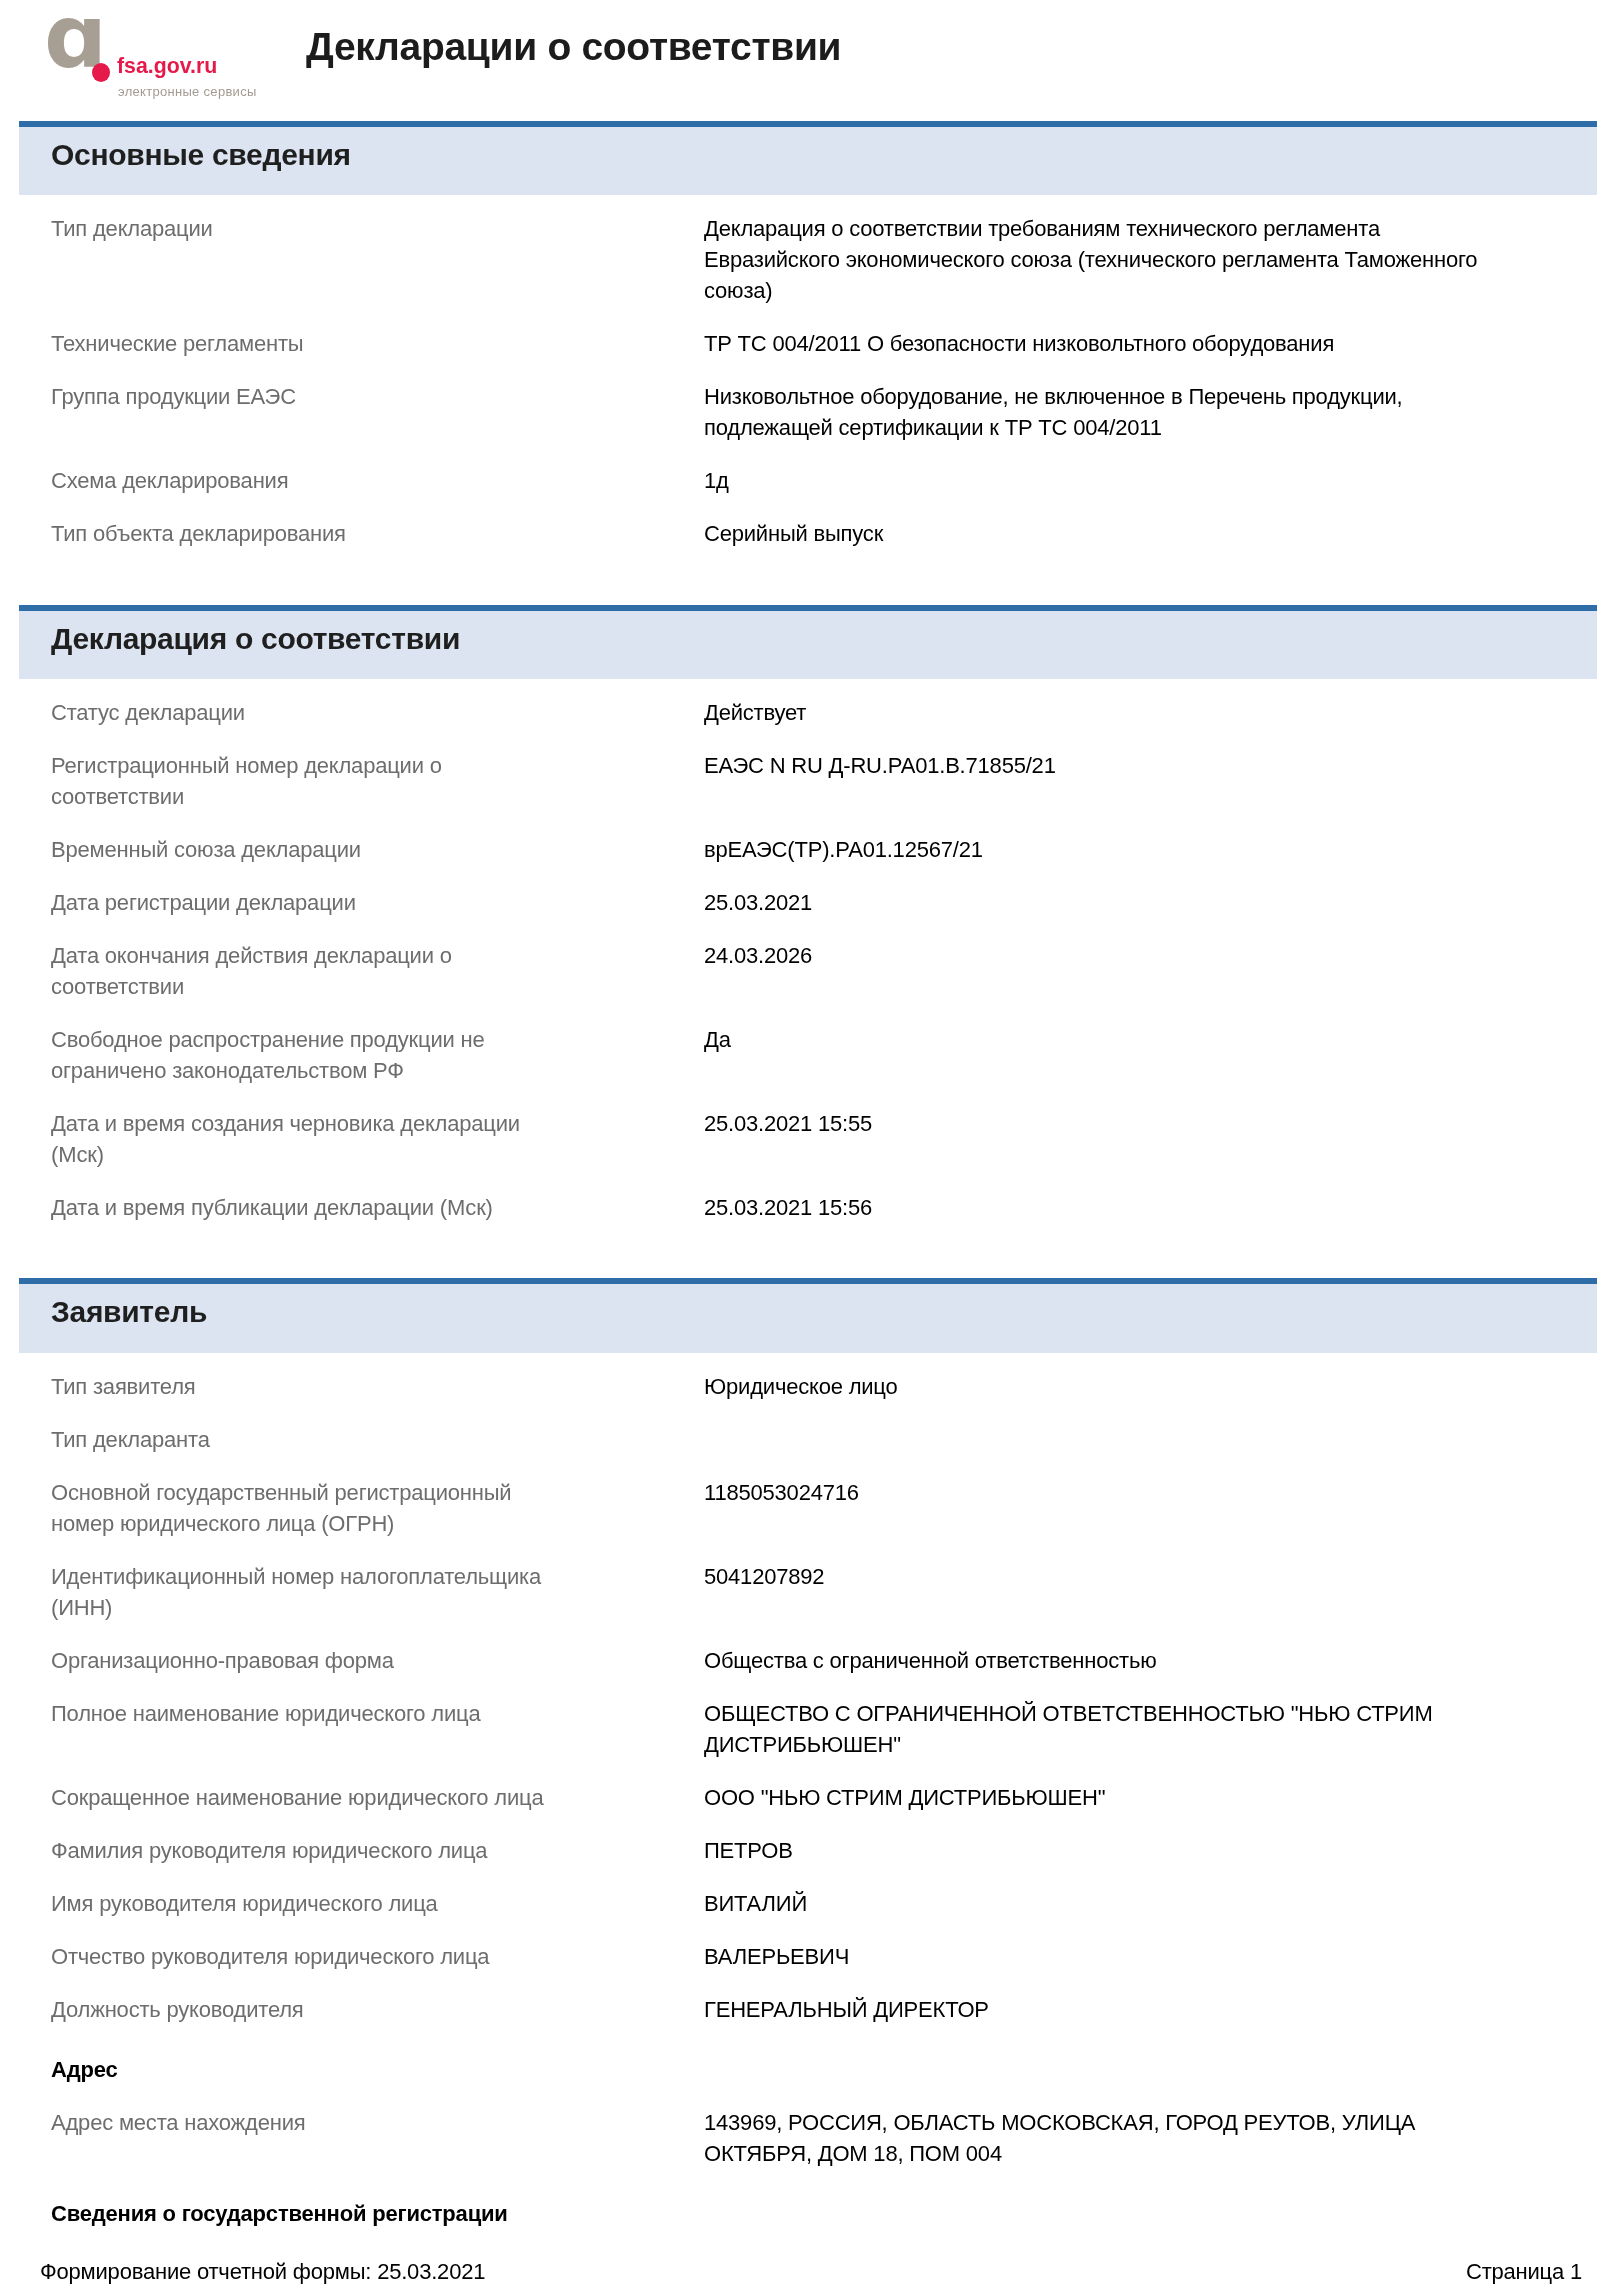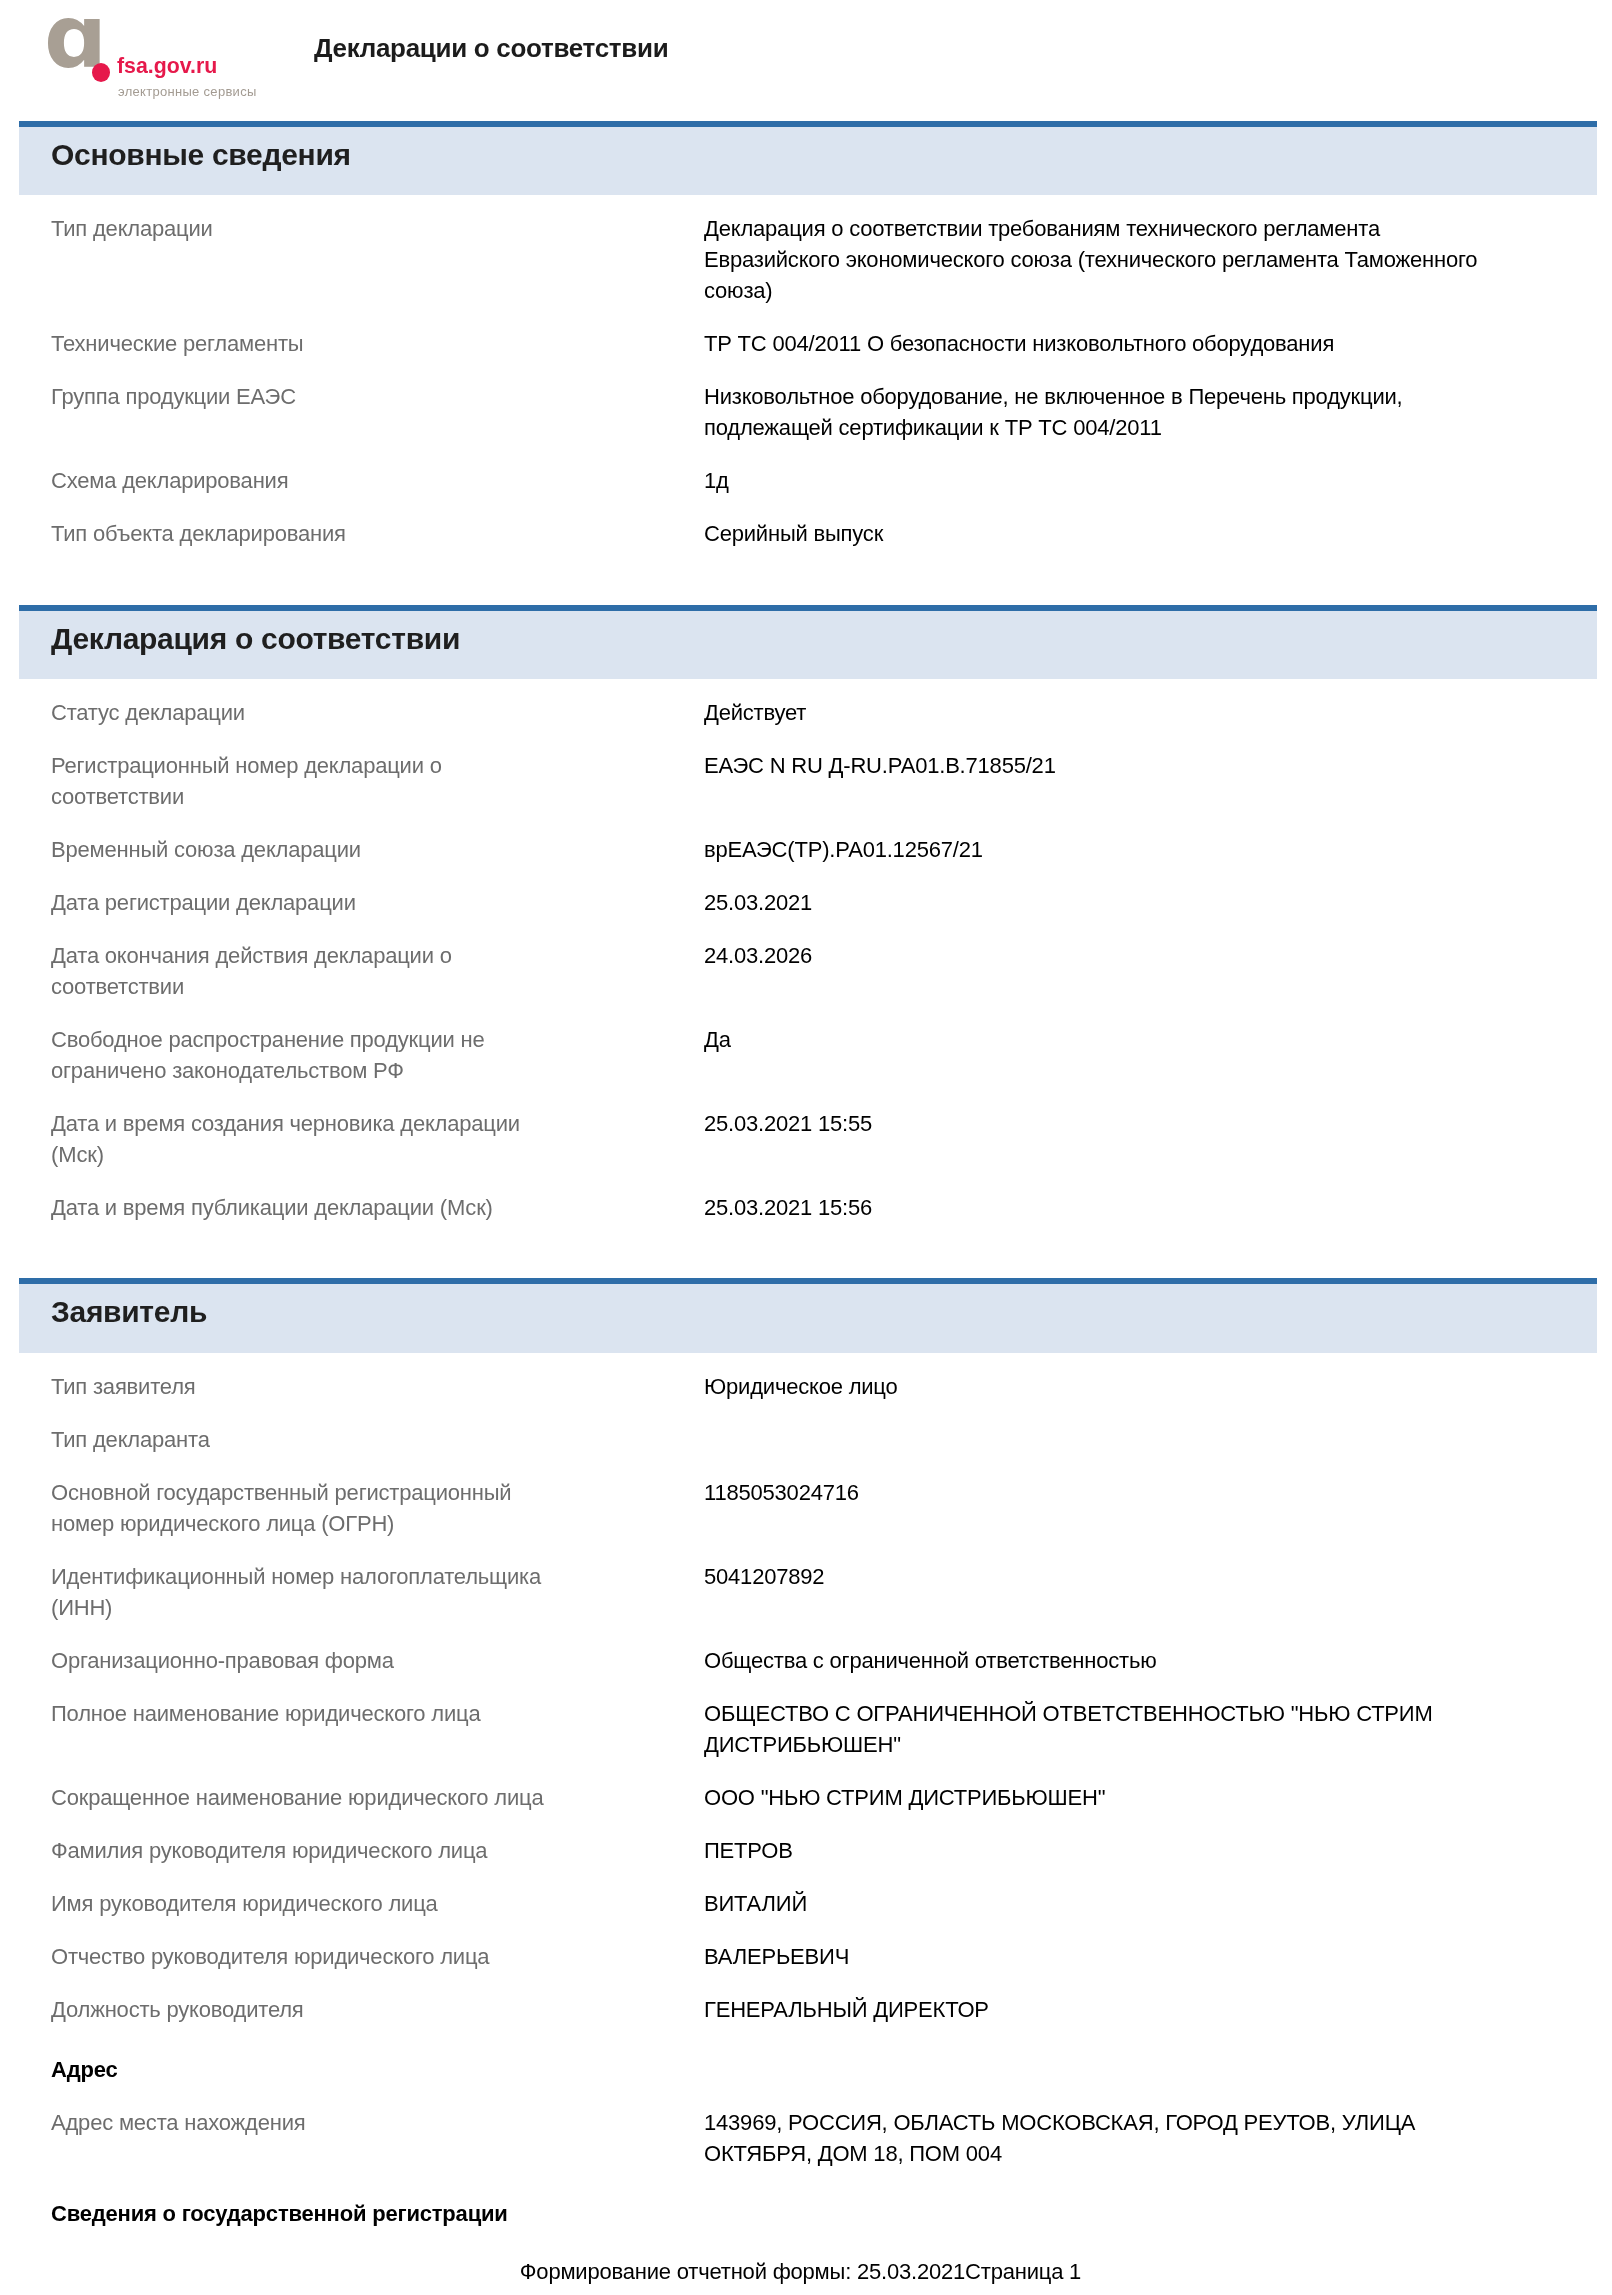--- a/index.html
+++ b/index.html
@@ -31,22 +31,22 @@
     position:absolute;left:73px;top:36px;
     font-size:21.3px;font-weight:bold;letter-spacing:0;
     color:var(--brand-red,#E6194B);
   }
   .logo-subtitle{
     position:absolute;left:74px;top:66px;
     font-size:13px;letter-spacing:0.3px;
     color:var(--subtitle-gray,#A39B92);
   }
   .doc-title{
-    position:absolute;left:306px;top:25px;margin:8px;
-    font-size:26px;font-weight:bold;color:#1c1c1c;letter-spacing:-0.3px;
+    position:absolute;left:306px;top:25px;margin:0;
+    font-size:39px;font-weight:bold;color:#1c1c1c;letter-spacing:-0.3px;
   }
   
   .content{position:absolute;top:121px;left:19px;right:15px;}
   .section{margin-bottom:25px;}
   .section-header{
     background:var(--section-bg,#DBE4F0);
     border-top:6.2px solid var(--accent-border,#2E6DA8);
     padding:11px 0 23.4px 32px;
   }
   .section-title{
@@ -57,22 +57,22 @@
     display:grid;grid-template-columns:629px 1fr;
     margin-bottom:22px;
     font-size:22px;line-height:31px;
   }
   .label{color:var(--label-gray,#6D6D6D);max-width:509px;padding-right:20.6px;}
   .value{max-width:791px;color:#000;margin-left:24px;}
   .row.subheading{margin-top:29px;}
   .row.subheading .label{color:#000;font-weight:bold;max-width:none;}
   
   .page-footer{
-    position:absolute;left:19px;right:30px;bottom:9.6px;
-    display:flex;justify-content:center;
+    position:absolute;left:40px;right:30px;bottom:9.6px;
+    display:flex;justify-content:space-between;
     font-size:22px;line-height:27.5px;color:#000;
   }
 </style>
 </head>
 <body>
 
 <div class="page">
 
   <header class="page-header">
     <div class="logo">

